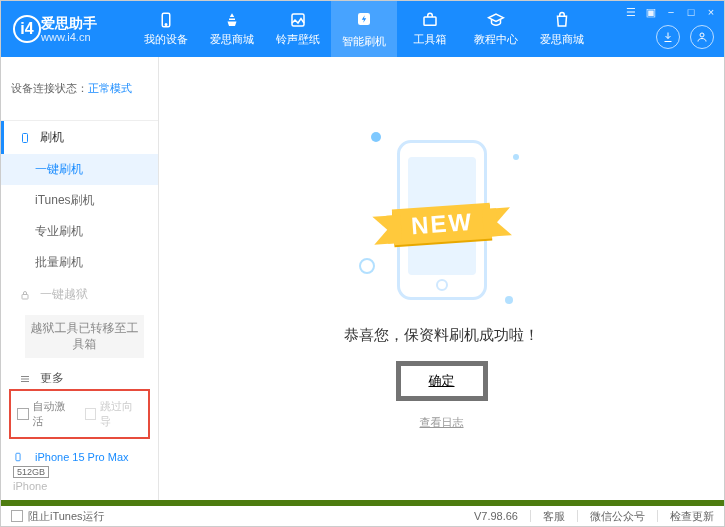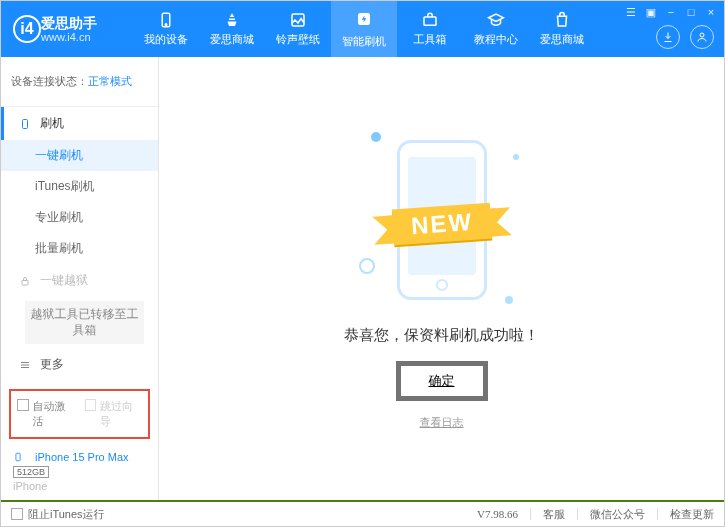--- a/index.html
+++ b/index.html
@@ -19,33 +19,33 @@
 .window-controls { position: absolute; top: 4px; right: 6px; display: flex; gap: 6px; align-items: center; }
 .win-ctrl { width: 14px; height: 14px; display: flex; align-items: center; justify-content: center; cursor: pointer; font-size: 11px; opacity: 0.9; }
 .header-right { position: absolute; right: 10px; bottom: 8px; display: flex; gap: 10px; }
 .circle-btn { width: 24px; height: 24px; border: 1.5px solid rgba(255,255,255,0.7); border-radius: 50%; display: flex; align-items: center; justify-content: center; cursor: pointer; }
 
 
 .body { display: flex; height: calc(100% - 56px - 26px); }
 
 
 .sidebar { width: 158px; border-right: 1px solid #e5e5e5; display: flex; flex-direction: column; }
-.status-bar { padding: 17px 10px; border-bottom: 1px solid #eee; font-size: 11px; color: #666; }
+.status-bar { padding: 24px 10px; border-bottom: 1px solid #eee; font-size: 11px; color: #666; }
 .status-val { color: #1a8cff; }
 .side-menu { flex: 1; overflow: auto; }
 .side-group { padding: 8px 14px; display: flex; align-items: center; gap: 8px; color: #555; font-size: 12px; border-left: 3px solid transparent; }
 .side-group.top { border-left: 3px solid #1a8cff; font-weight: 500; color: #333; }
 .side-sub { padding: 7px 14px 7px 34px; font-size: 12px; color: #666; cursor: pointer; }
 .side-sub.active { background: #eaf4ff; color: #1a8cff; }
 .side-sub.boxed { background: #f5f5f5; color: #888; text-align: center; margin: 4px 14px 4px 24px; padding: 6px 4px; line-height: 1.3; }
 .group-icon { width: 14px; height: 14px; display: inline-flex; align-items: center; justify-content: center; color: #aaa; }
 .lock-group { color: #bbb; }
 
 .checkbox-area { border: 2px solid #e74c3c; margin: 6px 8px; padding: 8px 6px; display: flex; gap: 10px; align-items: center; }
-.cb-item { display: flex; gap: 4px; font-size: 11px; color: #888; }
+.cb-item { display: flex; align-items: center; gap: 4px; font-size: 11px; color: #888; }
 .cb-item.disabled { color: #ccc; }
 .cb-box { width: 12px; height: 12px; border: 1px solid #aaa; background: #fff; }
 .cb-item.disabled .cb-box { border-color: #ddd; }
 
 .device-info { padding: 6px 12px 8px; font-size: 11px; }
 .dev-name { color: #1a8cff; font-weight: 500; display: flex; align-items: center; gap: 12px; }
 .dev-badge { display: inline-block; border: 1px solid #999; padding: 0 3px; font-size: 9px; color: #666; margin-top: 3px; }
 .dev-type { color: #bbb; margin-top: 2px; }
 
 
@@ -62,23 +62,23 @@
 .d1 { width: 10px; height: 10px; background: #7fc9ff; top: 4px; left: 14px; }
 .d2 { width: 6px; height: 6px; background: #b3e0ff; top: 26px; right: 8px; }
 .d3 { width: 16px; height: 16px; border: 2px solid #b3e0ff; top: 130px; left: 2px; }
 .d4 { width: 8px; height: 8px; background: #b3e0ff; bottom: 4px; right: 14px; }
 
 .success-msg { font-size: 15px; color: #333; margin-bottom: 16px; }
 .ok-btn { border: 5px solid #737373; background: #fff; padding: 6px 28px; font-size: 13px; cursor: pointer; margin-bottom: 14px; text-decoration: underline; }
 .log-link { color: #999; font-size: 11px; cursor: pointer; text-decoration: underline; }
 
 
-.footer { height: 26px; border-top: 2px solid #4d7c0f; display: flex; align-items: center; padding: 0 10px; font-size: 11px; color: #666; }
+.footer { height: 26px; border-top: 6px solid #4d7c0f; display: flex; align-items: center; padding: 0 10px; font-size: 11px; color: #666; }
 .footer-left { display: flex; align-items: center; gap: 5px; }
-.footer-right { margin-left: auto; display: flex; align-items: center; gap: 0; font-family: Liberation Serif, serif; }
+.footer-right { margin-left: auto; display: flex; align-items: center; gap: 0; }
 .footer-sep { width: 1px; height: 12px; background: #ddd; margin: 0 12px; }
 </style>
 </head>
 <body>
 
 <div class="header">
   <div class="logo-area">
     <div class="logo-circle">i4</div>
     <div class="logo-text">
       <span class="logo-title">爱思助手</span>

